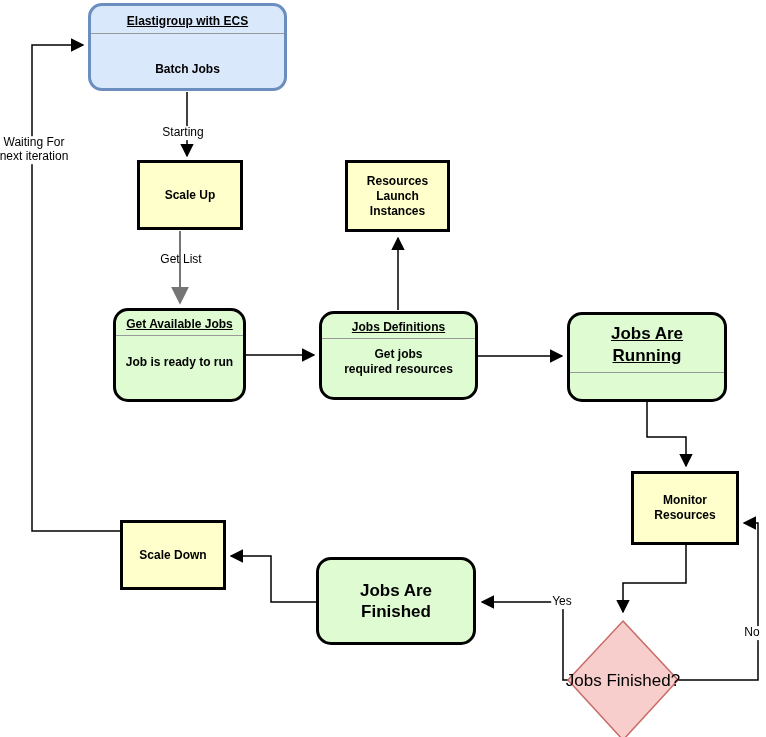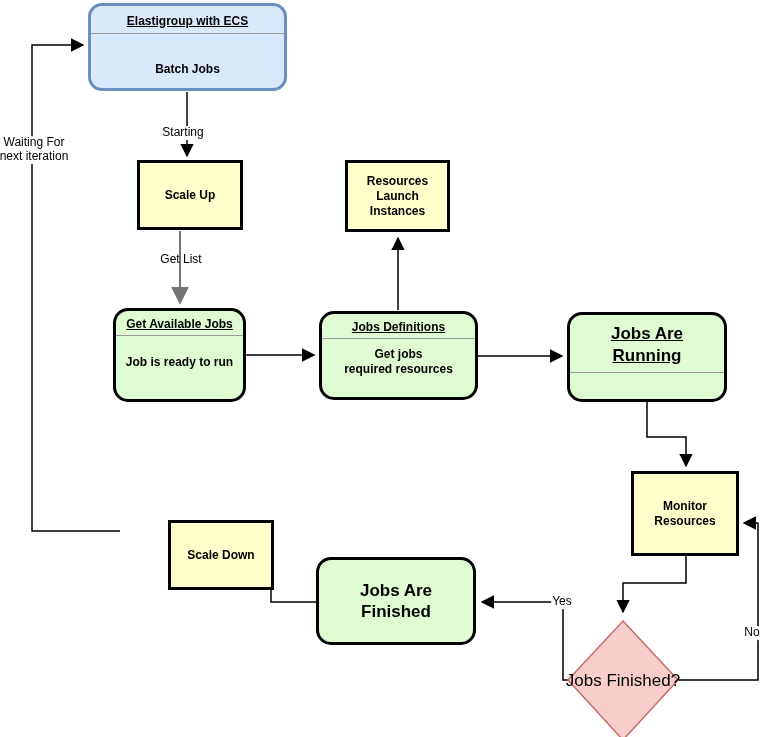--- a/index.html
+++ b/index.html
@@ -112,33 +112,33 @@
   </div>
 
   <div class="node round" style="left:567px;top:312px;width:160px;height:90px;">
     <div class="node-header big" style="flex:1;">
       <span class="u multiline">Jobs Are
 Running</span>
     </div>
     <div style="height:26px;"></div>
   </div>
 
-  <div class="node rect" style="left:631px;top:471px;width:108px;height:85px;">
+  <div class="node rect" style="left:631px;top:471px;width:108px;height:74px;">
     <div class="center-label multiline">Monitor
 Resources</div>
   </div>
 
   <div class="node round big" style="left:316px;top:557px;width:160px;height:88px;">
     <div class="center-label">
       <span class="u multiline">Jobs Are
 Finished</span>
     </div>
   </div>
 
-  <div class="node rect" style="left:120px;top:520px;width:106px;height:70px;margin-left:48px;">
+  <div class="node rect" style="left:120px;top:520px;width:106px;height:70px;">
     <div class="center-label">Scale Down</div>
   </div>
 
   <div class="diamond-label" style="left:623px;top:681px;">Jobs Finished?</div>
 
   <div class="edge-label" style="left:183px;top:133px;">Starting</div>
   <div class="edge-label no-bg" style="left:181px;top:260px;">Get List</div>
   <div class="edge-label" style="left:562px;top:602px;">Yes</div>
   <div class="edge-label" style="left:752px;top:633px;">No</div>
   <div class="edge-label" style="left:34px;top:130px;margin-top:20px;">Waiting For

